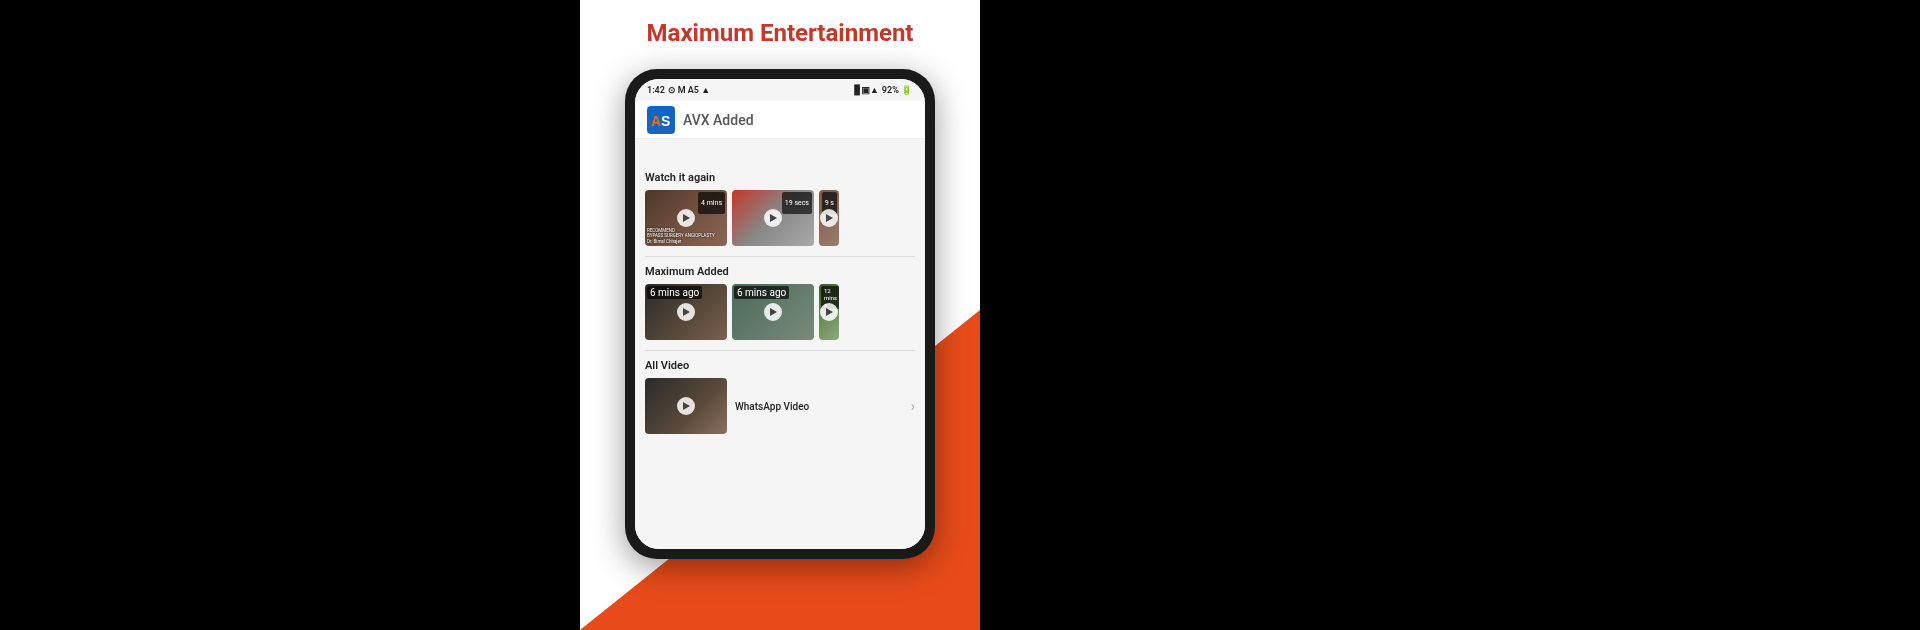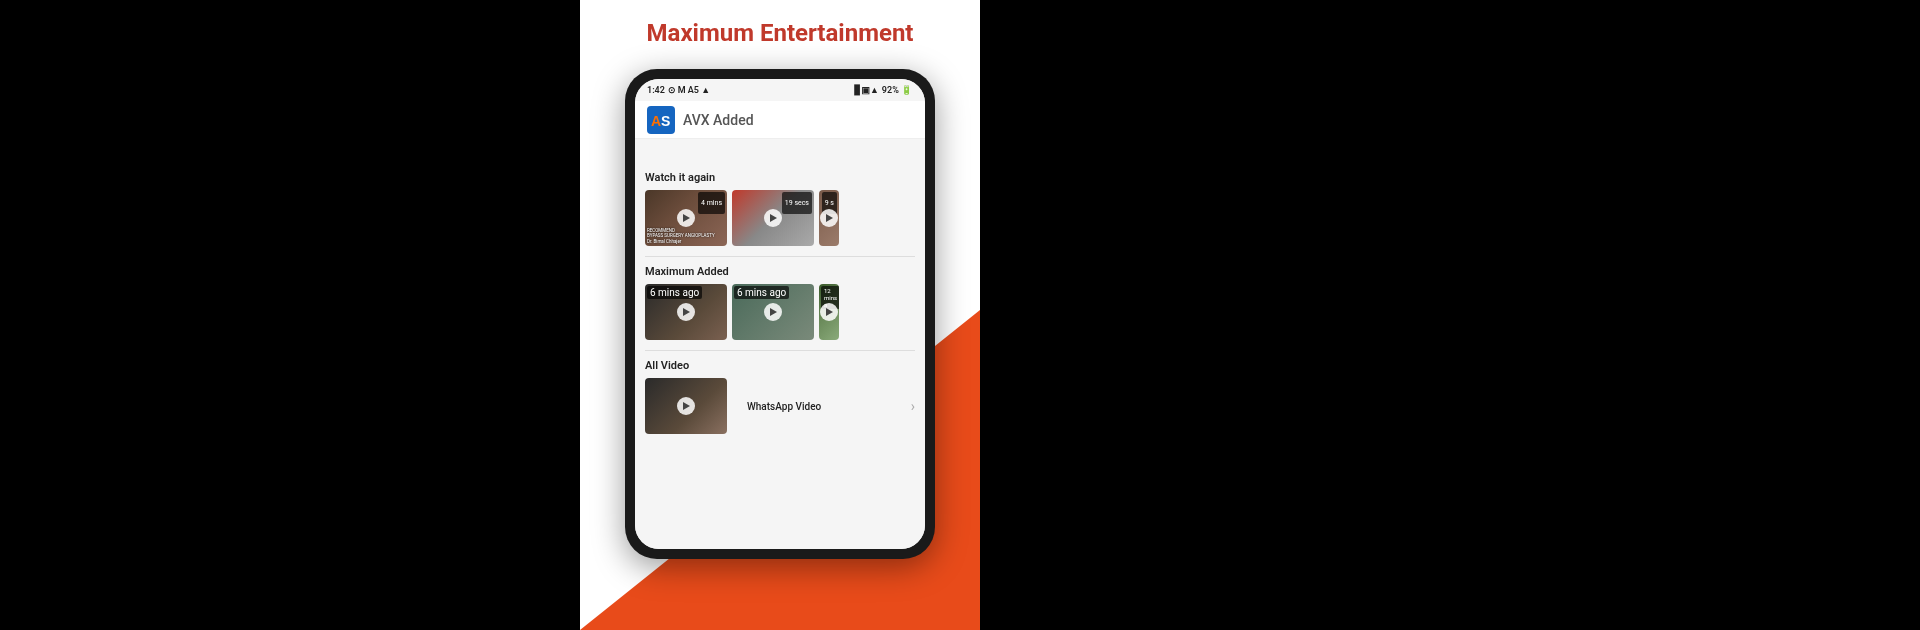--- a/index.html
+++ b/index.html
@@ -238,21 +238,21 @@
     .section-divider {
       height: 1px;
       background: #ddd;
       margin-bottom: 8px;
     }
 
     
     .all-videos-row {
       display: flex;
       align-items: center;
-      gap: 20px;
+      gap: 8px;
     }
 
     .all-video-thumb {
       width: 82px;
       height: 56px;
       border-radius: 4px;
       overflow: hidden;
       flex-shrink: 0;
     }
 

